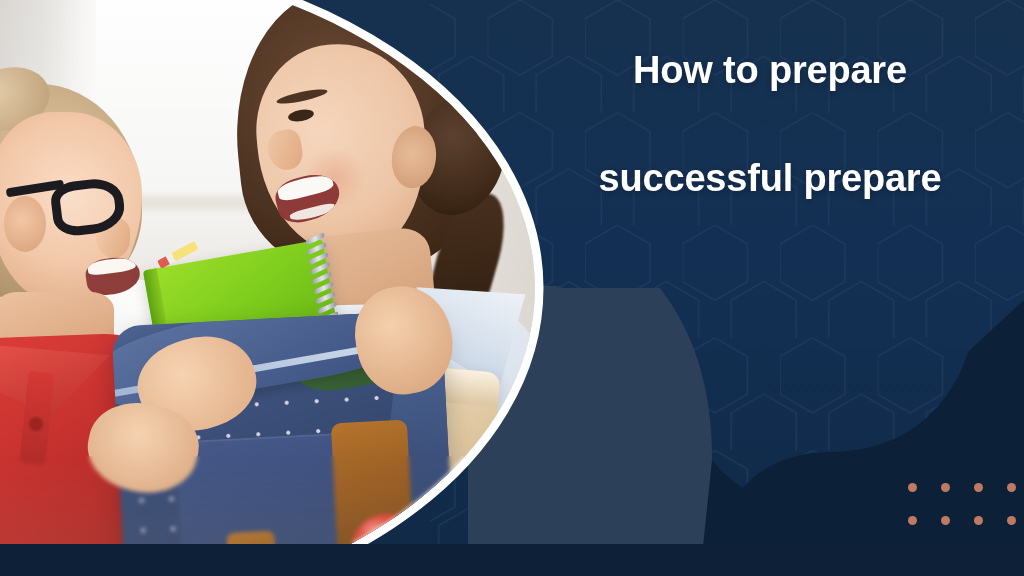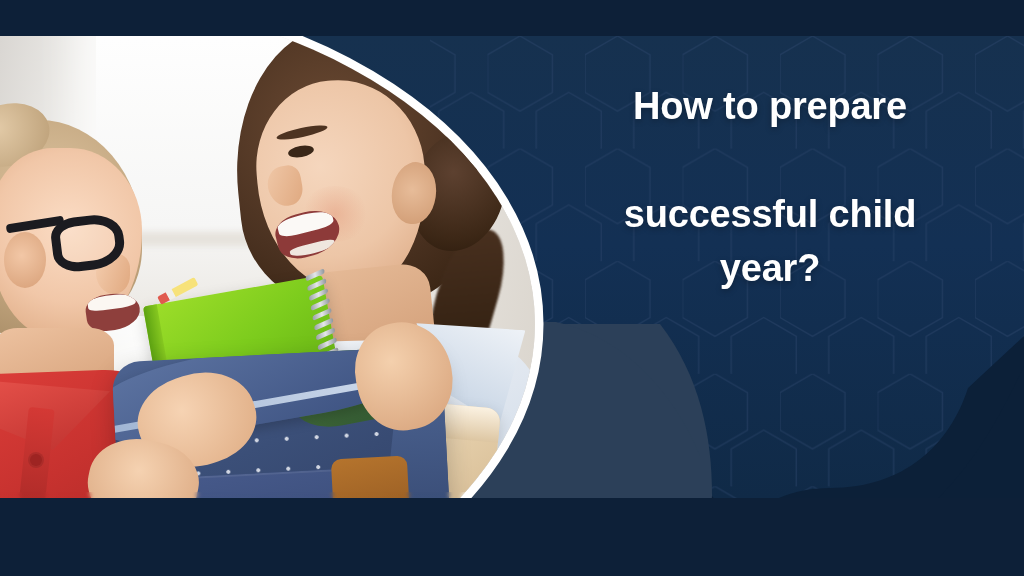--- a/index.html
+++ b/index.html
@@ -3,23 +3,22 @@
 <meta charset="utf-8">
 <title>Blog Banner</title>
 <style>
   * { margin:0; padding:0; box-sizing:border-box; }
   html,body{
     width:1024px; height:576px; overflow:hidden;
     background:#0d2038;
     font-family:"Liberation Sans", sans-serif;
   }
   #banner{
-    position:relative; width:1024px; height:462px; overflow:hidden;
+    position:relative; width:1024px; height:544px; overflow:hidden;
     background:#3b82f6;
-    margin-top:36px;
   }
 
   
   .bg-base{ position:absolute; inset:0; background:#15304f; }
 
   
   .bg-grad{
     position:absolute; inset:0;
     background:linear-gradient(180deg,#16314f 0%,#133054 45%,#102a47 100%);
   }
@@ -532,22 +531,21 @@
         </div>
 
         <div class="photo-blur-bottom"></div>
       </div>
     </div>
   </div>
 
   <h1 class="headline">
     <span>How to prepare</span><br>
     <br>
-    <span>successful child</span><br>
-    <span>year?</span>
+    <span>successful prepare</span><br>
   </h1>
 
   <div class="dotgrid">
     <div class="row">
       <span class="dot"></span>
       <span class="dot"></span>
       <span class="dot"></span>
       <span class="dot"></span>
     </div>
     <div class="row">

